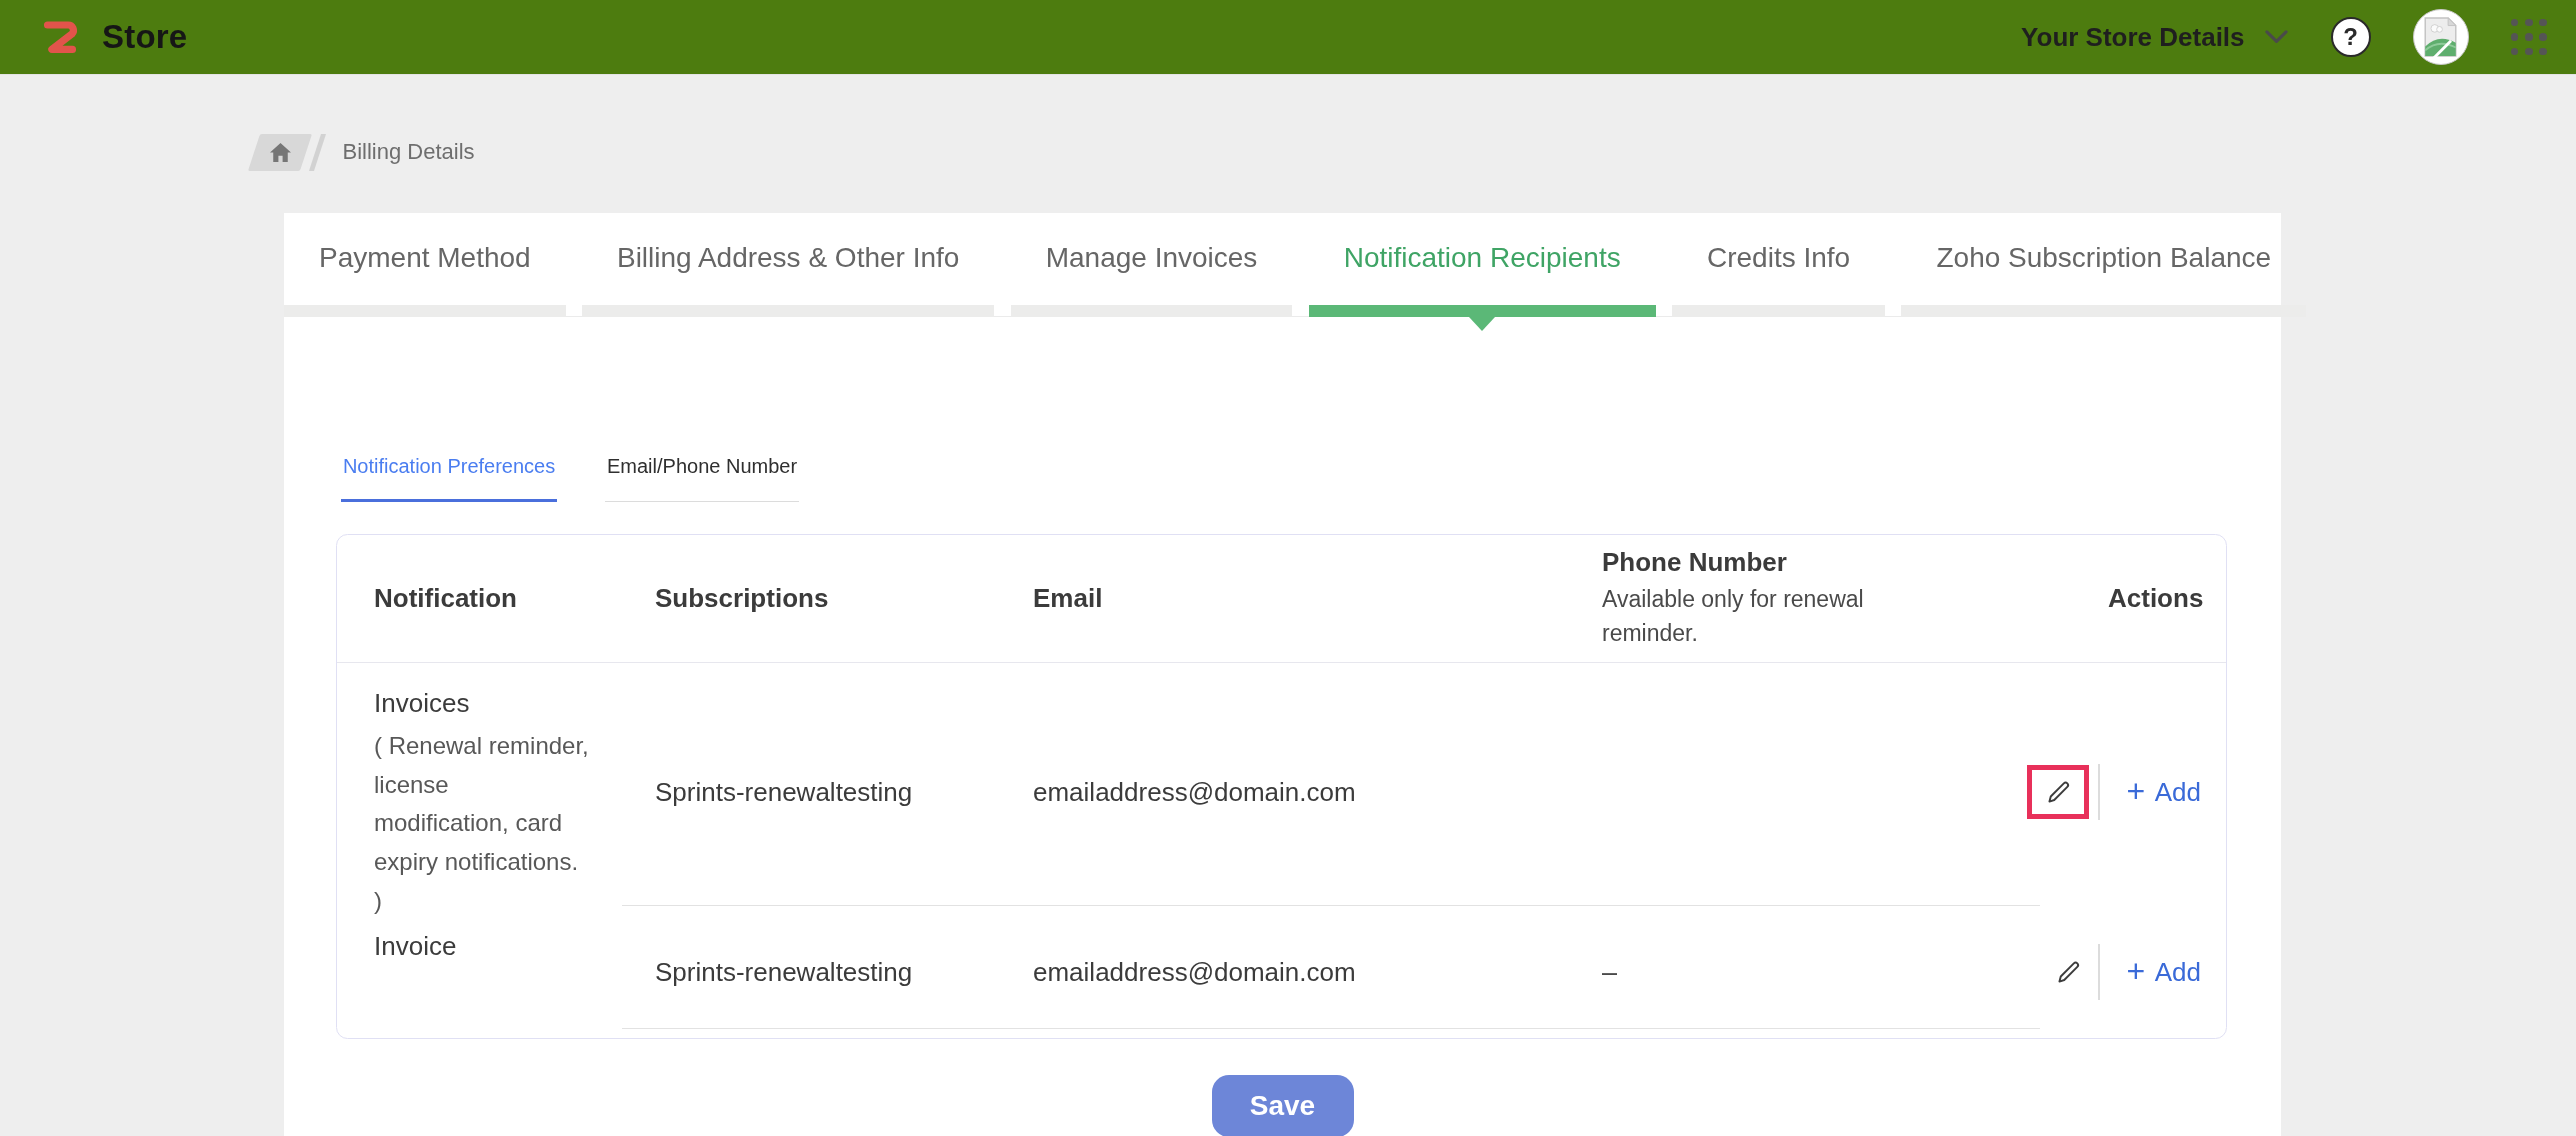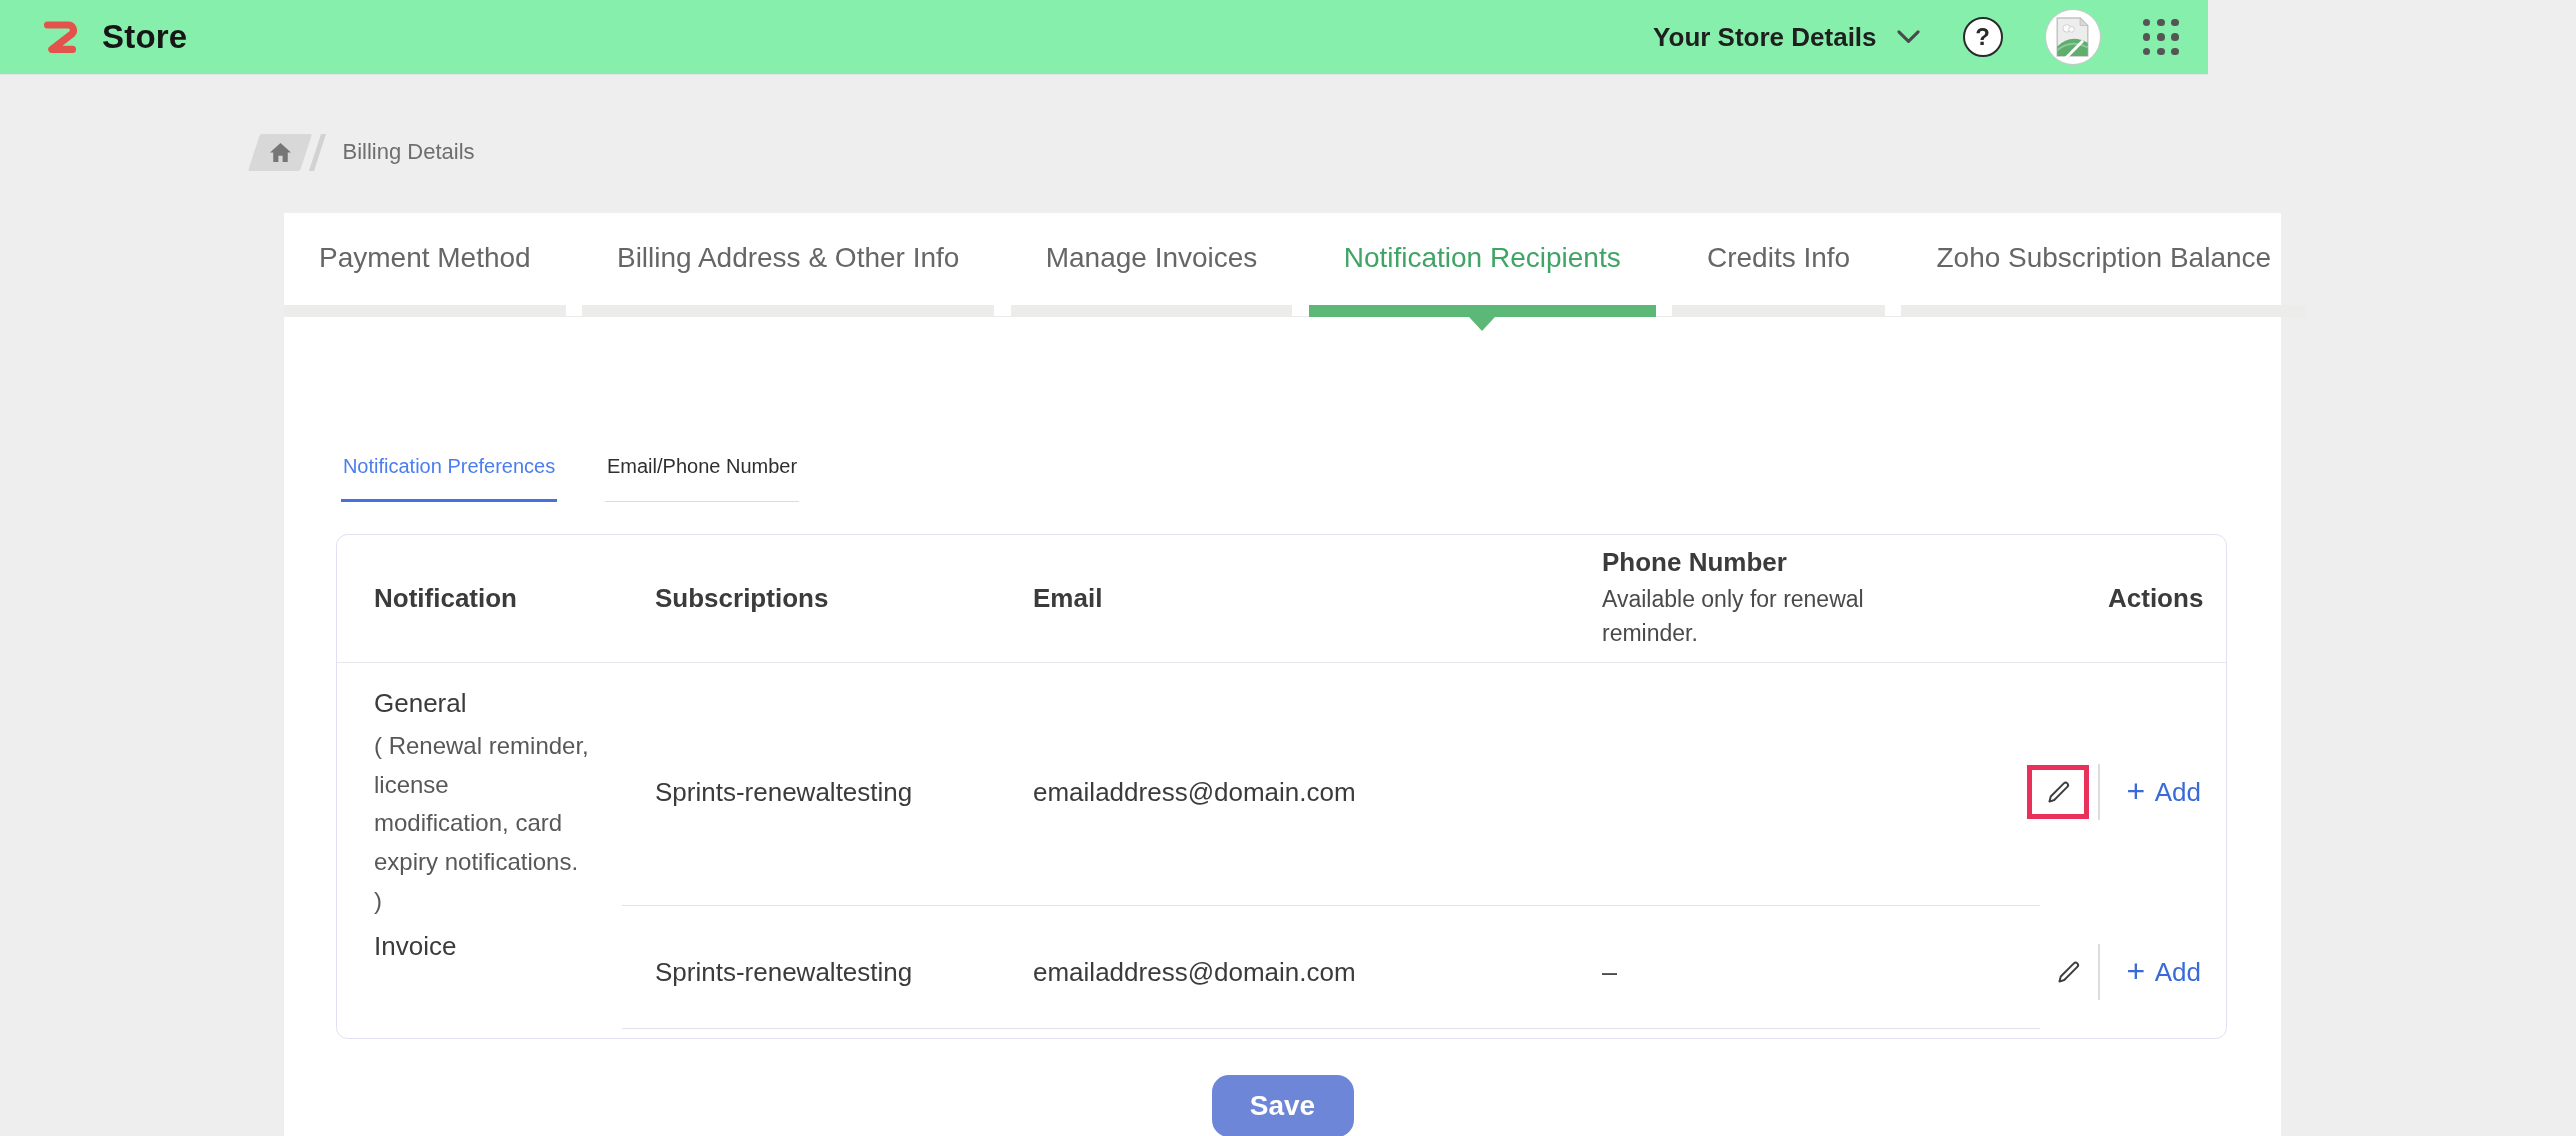--- a/index.html
+++ b/index.html
@@ -4,22 +4,22 @@
 <style>
   * { margin:0; padding:0; box-sizing:border-box; }
   html,body { width:2576px; height:1136px; }
   body {
     font-family:"Liberation Sans","DejaVu Sans",sans-serif;
     background:#eeeeee; color:#3b3b3b; overflow:hidden; position:relative;
   }
 
   
   .app-header {
-    position:absolute; top:0; left:0; width:2208px; height:75px;
-    background:#86efac; border-bottom:1px solid #e3e3e3;
+    position:absolute; top:0; left:0; width:2576px; height:75px;
+    background:#4d7c0f; border-bottom:1px solid #e3e3e3;
     display:flex; align-items:center; padding:0 29px 0 37px; z-index:5;
   }
   .brand { display:flex; align-items:center; gap:19px; cursor:pointer; }
   .brand-title { font-size:33px; font-weight:700; color:#161616; letter-spacing:0.2px; }
   .header-right { margin-left:auto; display:flex; align-items:center; gap:42px; }
   .store-menu { display:flex; align-items:center; gap:19px; cursor:pointer; }
   .store-menu-label { font-size:26px; font-weight:600; color:#1f1f1f; }
   .help-btn {
     width:40px; height:40px; border-radius:50%; border:2.9px solid #2a2a2a;
     display:flex; align-items:center; justify-content:center;
@@ -225,21 +225,21 @@
       <div class="hcell">
         <div>Phone Number</div>
         <div class="phone-note">Available only for renewal
 reminder.</div>
       </div>
       <div class="hcell c5h">Actions</div>
     </div>
 
     <div class="tgrid trow1">
       <div class="cell cell-notif c1">
-        <div class="notif-title">General</div>
+        <div class="notif-title">Invoices</div>
         <div class="notif-desc">( Renewal reminder,
 license
 modification, card
 expiry notifications.
 )</div>
       </div>
       <div class="cell">Sprints-renewaltesting</div>
       <div class="cell">emailaddress@domain.com</div>
       <div class="cell cell-phone">
         <span class="phone-dash"></span>

